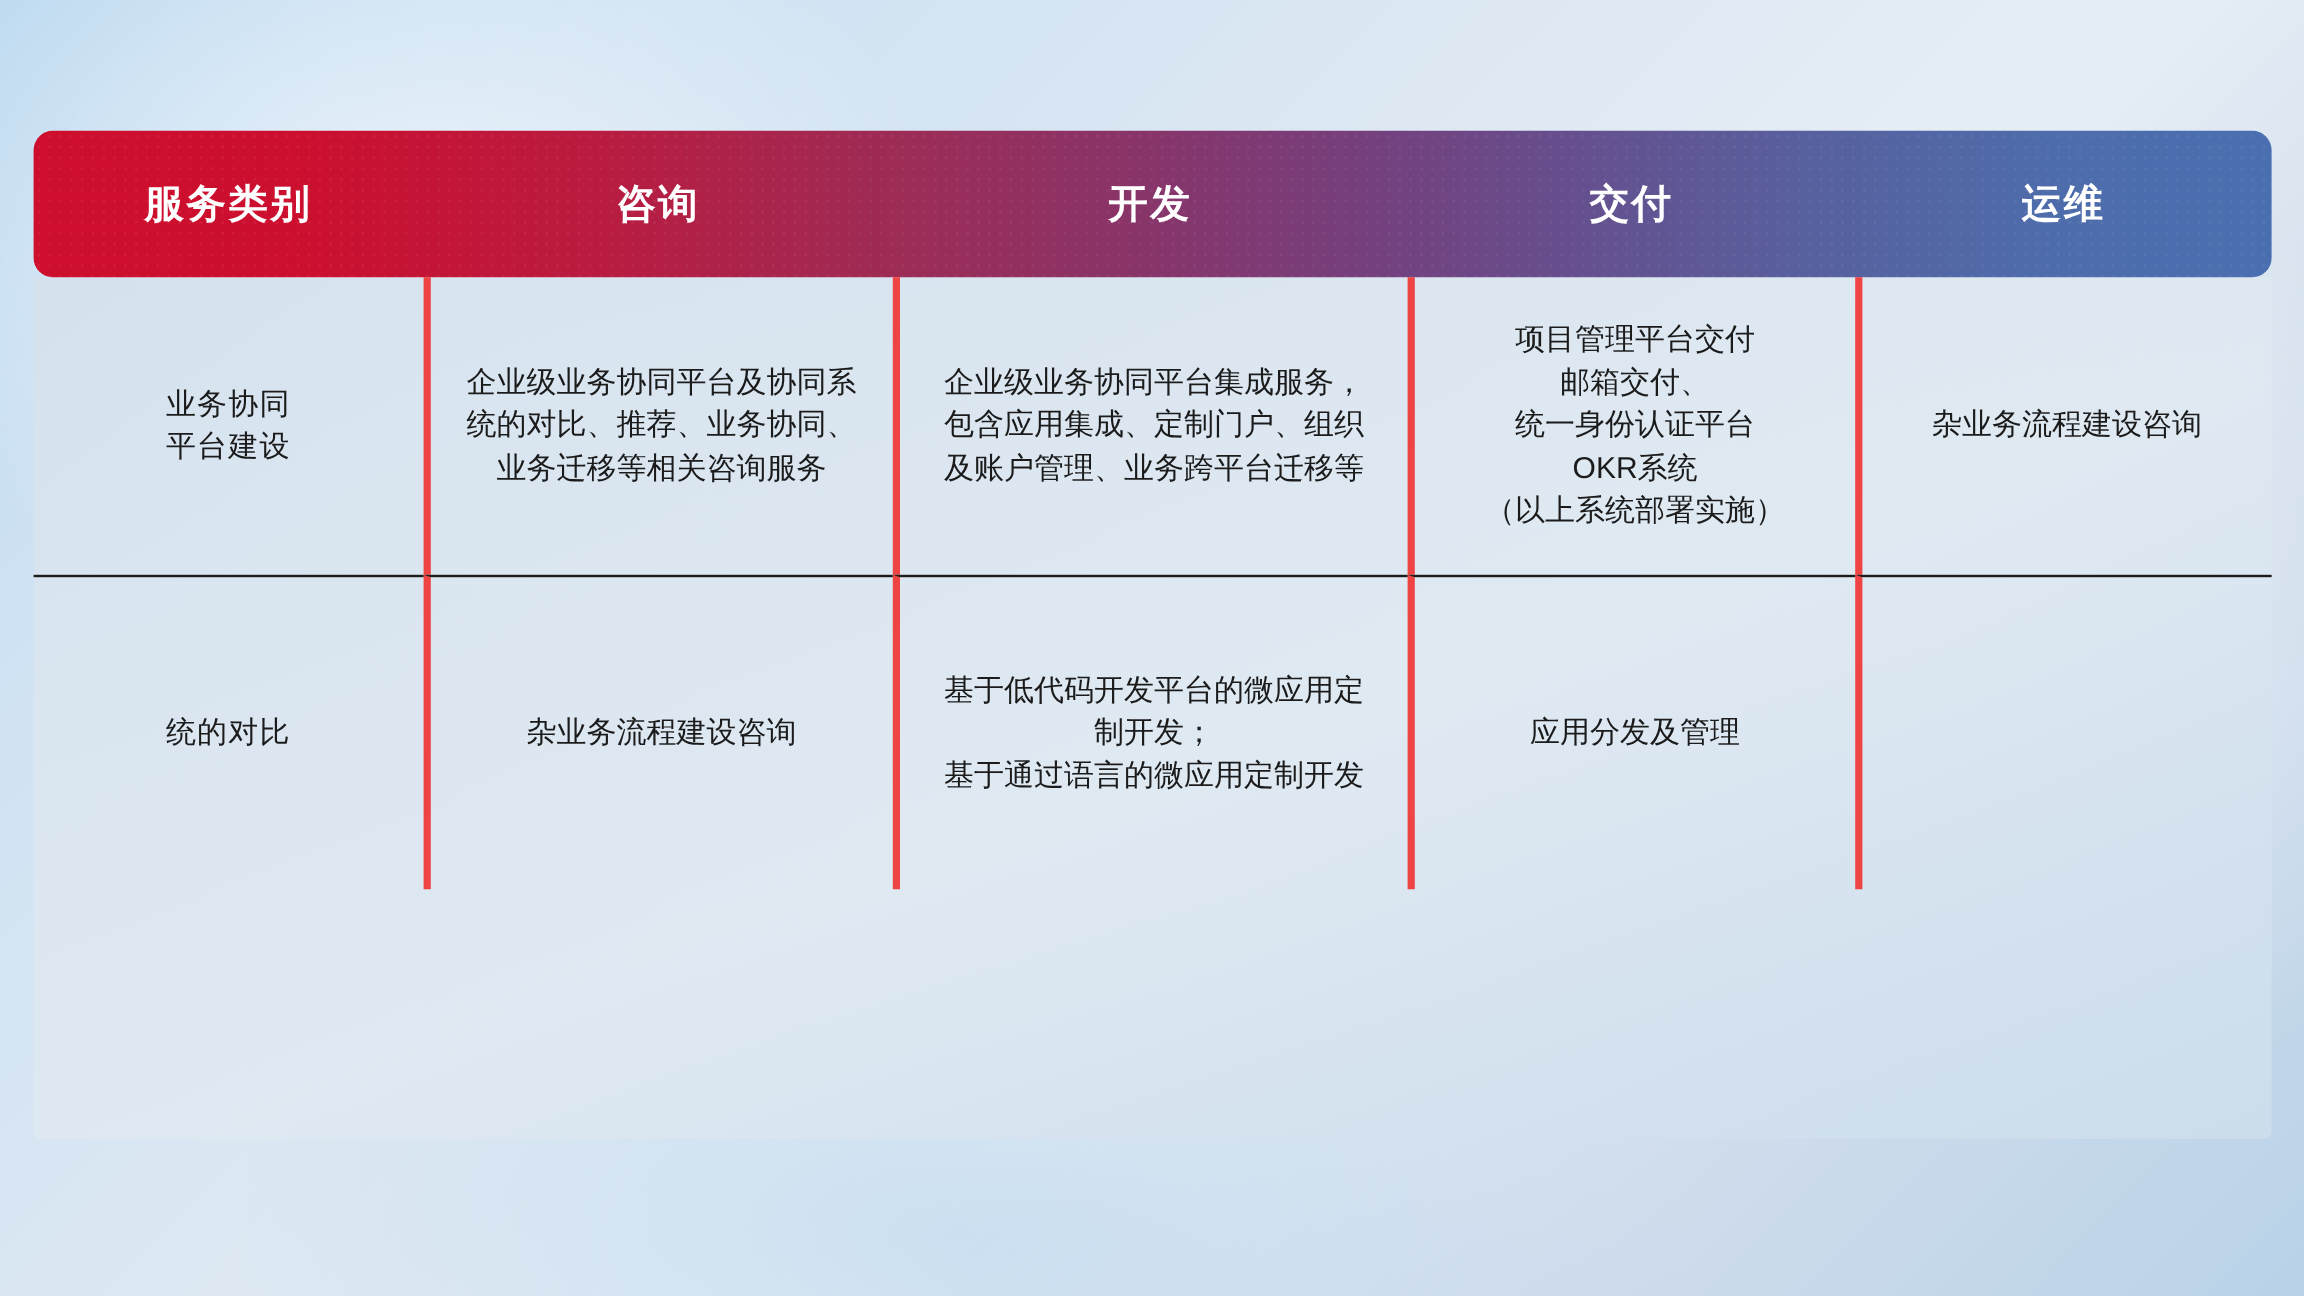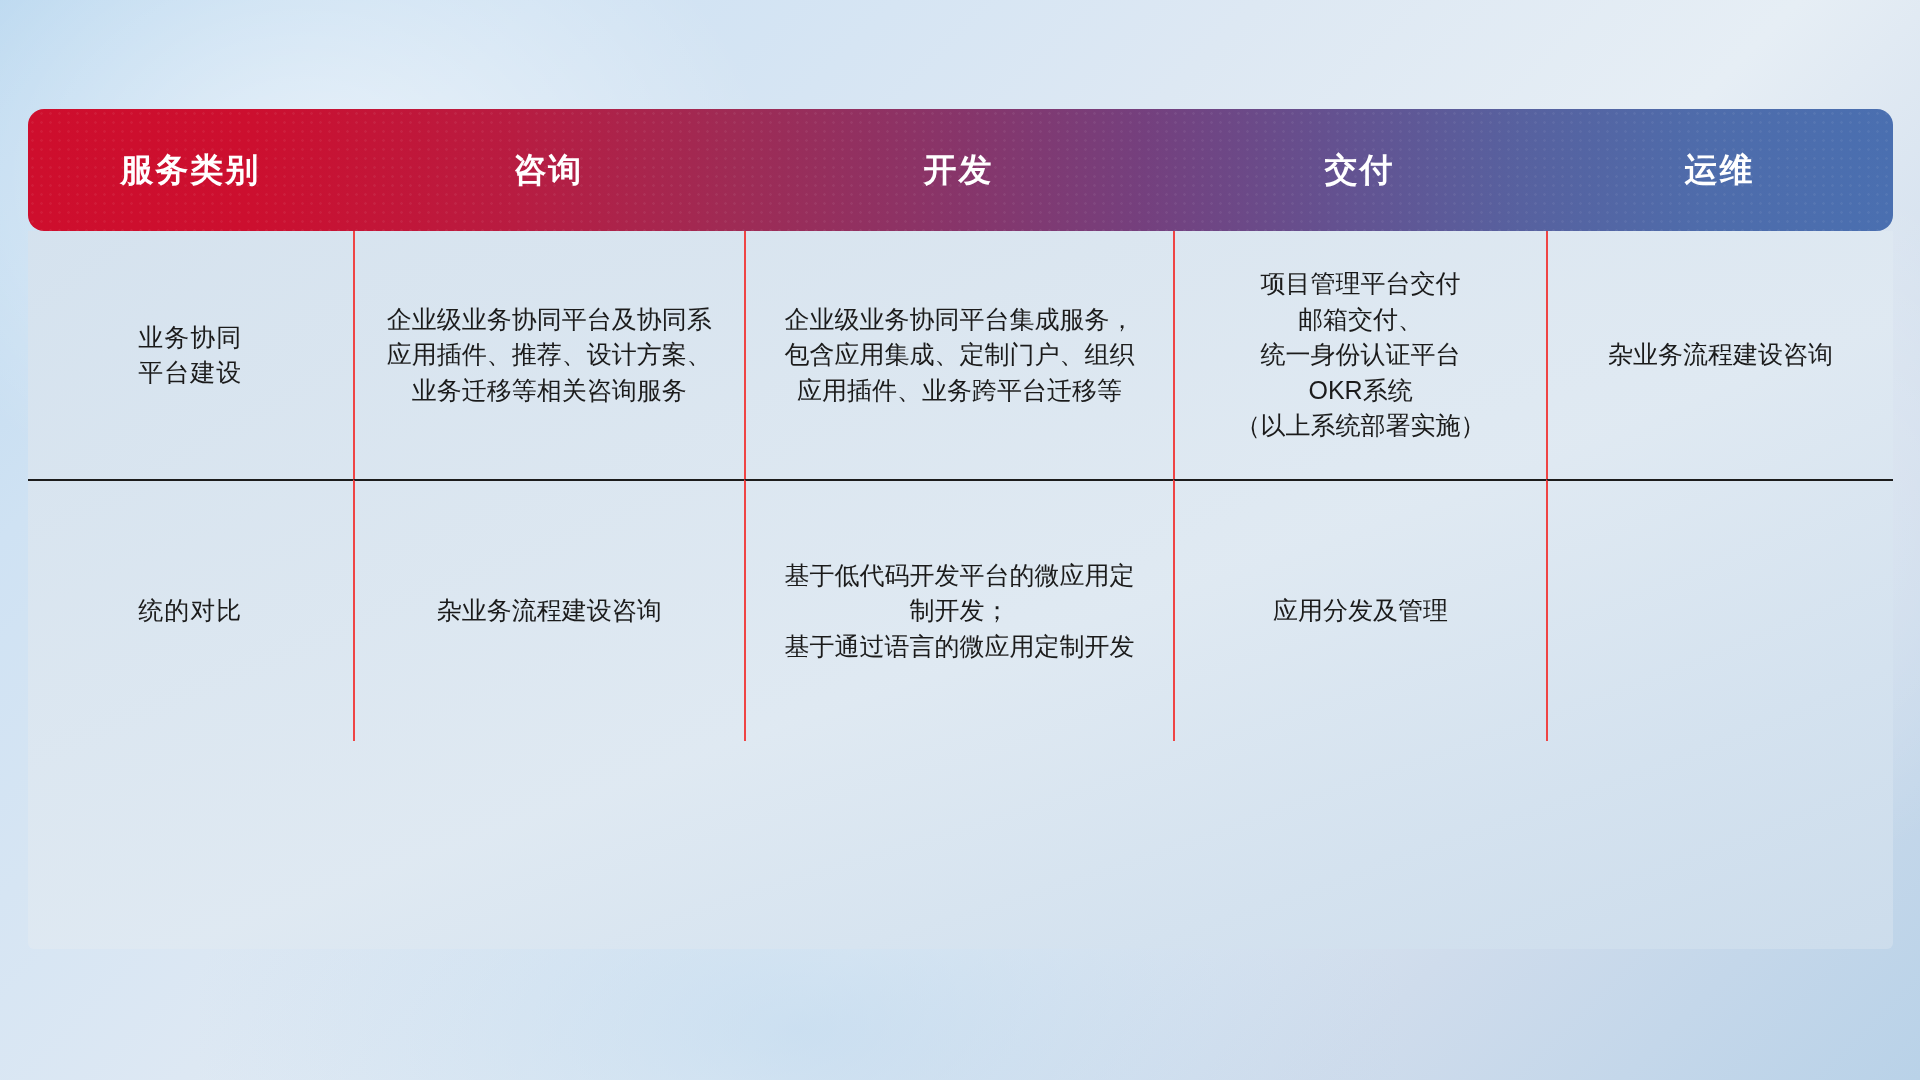--- a/index.html
+++ b/index.html
@@ -127,21 +127,21 @@
     padding: 16px 18px;
     background: transparent;
   }
   .matrix tbody tr {
     border: 0;
   }
   .row-sep td {
     border-top: 2px solid #1c1c1c;
   }
   .vline {
-    border-left: 2px solid #ef4444;
+    border-left: 6px solid #ef4444;
     margin-top: 12px;
   }
   .cat-cell {
     color: #3f67c7;
     font-weight: normal;
     font-size: 28px;
     line-height: 1.5;
     letter-spacing: 1px;
   }
 
@@ -194,27 +194,27 @@
 
     <tbody>
 
       <tr class="r1">
         <td class="cat-cell">
           <span class="cell-text">业务协同
 平台建设</span>
         </td>
         <td class="vline">
           <span class="cell-text">企业级业务协同平台及协同系
-应用插件、推荐、设计方案、
+统的对比、推荐、业务协同、
 业务迁移等相关咨询服务</span>
         </td>
         <td class="vline">
           <span class="cell-text">企业级业务协同平台集成服务，
 包含应用集成、定制门户、组织
-应用插件、业务跨平台迁移等</span>
+及账户管理、业务跨平台迁移等</span>
         </td>
         <td class="vline">
           <span class="cell-text">项目管理平台交付
 邮箱交付、
 统一身份认证平台
 OKR系统
 （以上系统部署实施）</span>
         </td>
         <td class="vline">
           <span class="cell-text">杂业务流程建设咨询</span>

